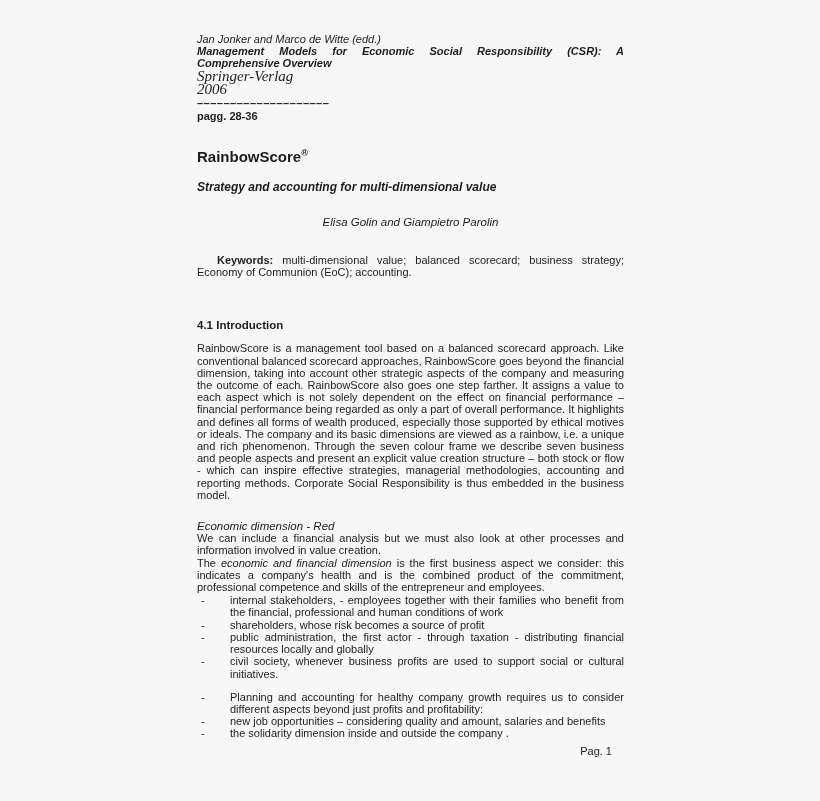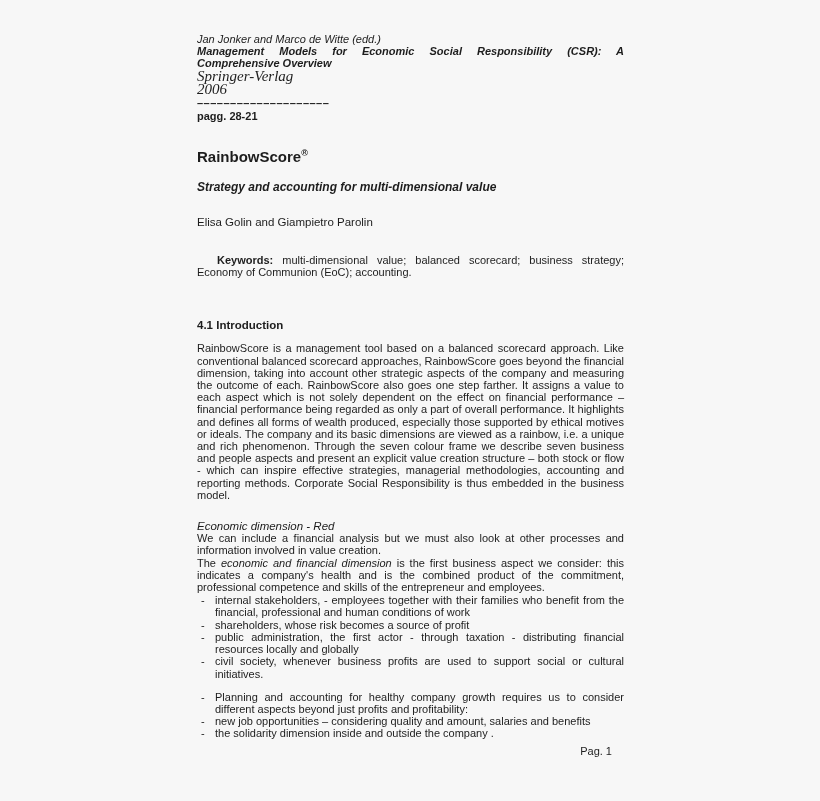--- a/index.html
+++ b/index.html
@@ -21,54 +21,54 @@
   p { margin: 0; }
   .editors { font-style: italic; }
   .book-title { font-weight: bold; font-style: italic; }
   .book-title.l1 { text-align: justify; text-align-last: justify; }
   .imprint { font-family: "Liberation Serif", serif; font-style: italic; font-size: 15px; line-height: 13px; }
   .separator { font-weight: bold; letter-spacing: 0.5px; line-height: 12px; margin-top: 1px; }
   .pages { font-weight: bold; margin-top: 1px; }
   .paper-title { font-size: 15px; font-weight: bold; margin: 26px 0 0 0; line-height: 17px; }
   .paper-title sup { font-size: 9px; vertical-align: super; line-height: 0; }
   .subtitle { font-size: 12px; font-weight: bold; font-style: italic; margin: 15px 0 0 0; line-height: 14px; }
-  .authors { font-size: 11.5px; margin-top: 22px; }
+  .authors { font-style: italic; font-size: 11.5px; margin-top: 22px; text-align: center; }
   .keywords { margin-top: 26px; text-align: justify; }
   .keywords .kw-label { font-weight: bold; margin-left: 20px; }
   .section-heading { font-size: 11.5px; font-weight: bold; margin: 41px 0 0 0; line-height: 13px; }
   .intro-para { margin-top: 10px; text-align: justify; }
   .dim-heading { font-style: italic; margin-top: 19px; font-size: 11.5px; }
   .body-para { text-align: justify; }
   .inline-italic { font-style: italic; }
   .dash-list { margin-top: 1px; }
   .dash-list.second { margin-top: 11px; }
   .dash-item { display: flex; }
   .dash-marker { flex: none; width: 18px; padding-left: 4px; box-sizing: border-box; }
-  .dash-text { flex: 1; text-align: justify; }
+  .dash-text { flex: 1; text-align: justify; margin-left: 15px; }
   .footer {
     position: absolute;
     left: 185px; top: 745px;
     width: 427px;
     font-size: 11px;
     text-align: right;
   }
 </style>
 </head>
 <body>
 
 <div class="content">
 
   <div>
     <p class="editors">Jan Jonker and Marco de Witte (edd.)</p>
     <p class="book-title l1">Management Models for Economic Social Responsibility (CSR): A</p>
     <p class="book-title l2">Comprehensive Overview</p>
     <p class="imprint">Springer-Verlag</p>
     <p class="imprint">2006</p>
     <p class="separator">––––––––––––––––––––</p>
-    <p class="pages">pagg. 28-21</p>
+    <p class="pages">pagg. 28-36</p>
   </div>
 
   <h1 class="paper-title"><span>RainbowScore</span><sup>®</sup></h1>
   <h2 class="subtitle">Strategy and accounting for multi-dimensional value</h2>
   <p class="authors">Elisa Golin and Giampietro Parolin</p>
 
   <p class="keywords"><span class="kw-label">Keywords:</span><span> multi-dimensional value; balanced scorecard; business strategy; Economy of Communion (EoC); accounting.</span></p>
 
   <h3 class="section-heading">4.1 Introduction</h3>
   <p class="intro-para">RainbowScore is a management tool based on a balanced scorecard approach. Like conventional balanced scorecard approaches, RainbowScore goes beyond the financial dimension, taking into account other strategic aspects of the company and measuring the outcome of each. RainbowScore also goes one step farther. It assigns a value to each aspect which is not solely dependent on the effect on financial performance – financial performance being regarded as only a part of overall performance. It highlights and defines all forms of wealth produced, especially those supported by ethical motives or ideals. The company and its basic dimensions are viewed as a rainbow, i.e. a unique and rich phenomenon. Through the seven colour frame we describe seven business and people aspects and present an explicit value creation structure – both stock or flow - which can inspire effective strategies, managerial methodologies, accounting and reporting methods. Corporate Social Responsibility is thus embedded in the business model.</p>

